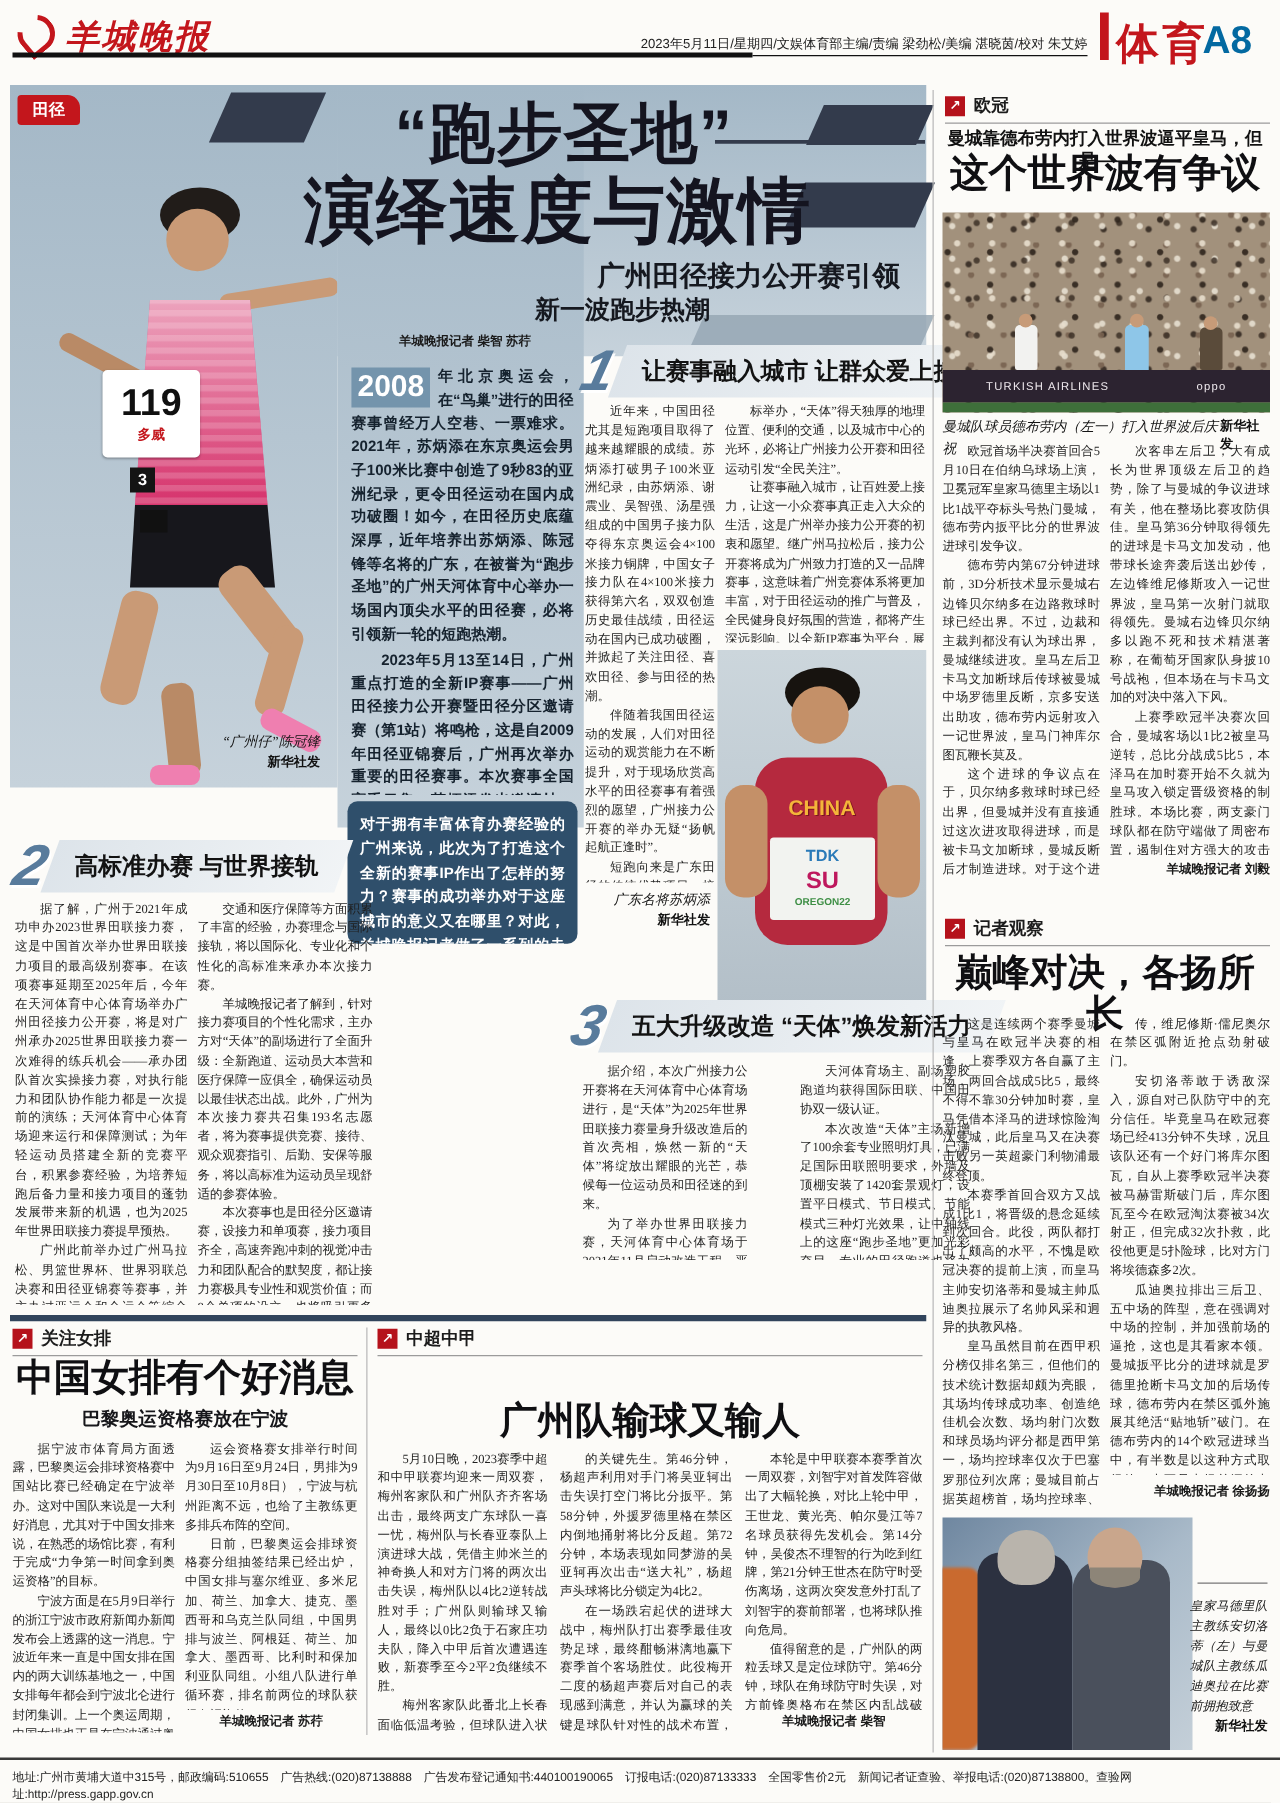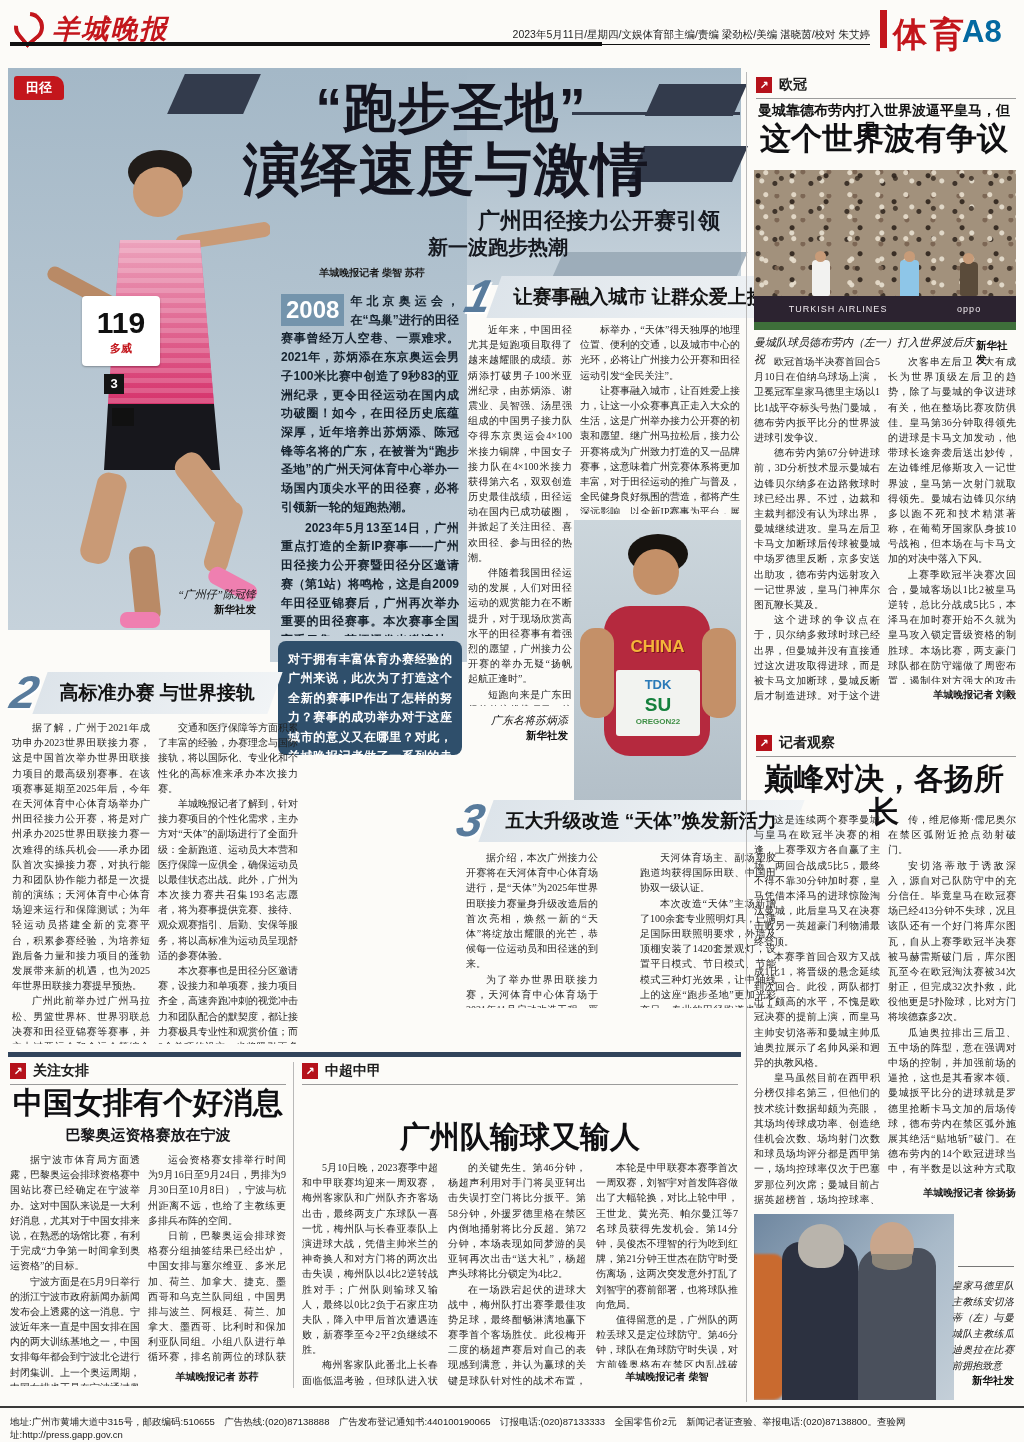--- a/index.html
+++ b/index.html
@@ -172,21 +172,21 @@
     <svg width="167" height="284" viewBox="0 0 167 284">
       <ellipse cx="84" cy="34" rx="30" ry="20" fill="#17130f"></ellipse>
       <circle cx="82" cy="52" r="23" fill="#c49068"></circle>
       <rect x="30" y="86" width="106" height="150" rx="26" fill="#b5293e"></rect>
       <rect x="6" y="108" width="34" height="90" rx="15" fill="#c49068"></rect>
       <rect x="128" y="108" width="34" height="90" rx="15" fill="#c49068"></rect>
     </svg>
     <div class="abs" style="left:0;top:118px;width:100%;text-align:center;font:900 17px/1 'Liberation Sans',sans-serif;color:#f4b53a;text-shadow:1px 1px 0 #7d1420;">CHINA</div>
     <div class="abs" style="left:42px;top:150px;width:84px;height:66px;background:#f2f3f0;border-radius:3px;text-align:center;">
       <div style="font:700 13px/1 'Liberation Sans',sans-serif;color:#2a7ab8;margin-top:8px;">TDK</div>
-      <div style="font:900 19px/1 'Liberation Sans',sans-serif;color:#15803d;margin-top:4px;text-align:center;">SU</div>
+      <div style="font:900 19px/1 'Liberation Sans',sans-serif;color:#be185d;margin-top:4px;text-align:center;">SU</div>
       <div style="font:700 8px/1 'Liberation Sans',sans-serif;color:#3f8f46;margin-top:4px;">OREGON22</div>
     </div>
   </div>
   <div class="abs" style="left:462px;top:712px;width:106px;text-align:right;">
     <div class="capline">广东名将苏炳添</div>
     <div class="capcredit">新华社发</div>
   </div>
 
   <div class="abs sec-head" style="left:458px;top:800px;">
     <span class="sec-num">3</span>
@@ -270,21 +270,21 @@
     <div class="player" style="left:146px;bottom:32px;width:19px;height:38px;background:#8ec6e8;"></div>
     <div class="phead" style="left:150px;bottom:68px;"></div>
     <div class="player" style="left:206px;bottom:34px;width:18px;height:34px;background:#5a4b3a;"></div>
     <div class="phead" style="left:209px;bottom:66px;"></div>
     <div class="adstrip">
       <span>TURKISH AIRLINES</span>
       <span>oppo</span>
     </div>
     <div class="pitch"></div>
   </div>
-  <div class="abs" style="left:754px;top:334px;width:262px;display:flex;justify-content:flex-end;gap:2px;align-items:flex-end;">
+  <div class="abs" style="left:754px;top:334px;width:262px;display:flex;justify-content:flex-end;gap:2px;align-items:flex-start;">
     <span class="capline">曼城队球员德布劳内（左一）打入世界波后庆祝</span>
     <span class="capcredit">新华社发</span>
   </div>
   <div class="abs col" style="left:754px;top:354px;width:126px;height:350px;">
       <p>欧冠首场半决赛首回合5月10日在伯纳乌球场上演，卫冕冠军皇家马德里主场以1比1战平夺标头号热门曼城，德布劳内扳平比分的世界波进球引发争议。</p>
       <p>德布劳内第67分钟进球前，3D分析技术显示曼城右边锋贝尔纳多在边路救球时球已经出界。不过，边裁和主裁判都没有认为球出界，曼城继续进攻。皇马左后卫卡马文加断球后传球被曼城中场罗德里反断，京多安送出助攻，德布劳内远射攻入一记世界波，皇马门神库尔图瓦鞭长莫及。</p>
       <p>这个进球的争议点在于，贝尔纳多救球时球已经出界，但曼城并没有直接通过这次进攻取得进球，而是被卡马文加断球，曼城反断后才制造进球。对于这个进球，视频助理裁判（VAR）并没有介入。</p>
     </div>
   <div class="abs col" style="left:888px;top:354px;width:128px;height:330px;">
       <p>次客串左后卫，大有成长为世界顶级左后卫的趋势，除了与曼城的争议进球有关，他在整场比赛攻防俱佳。皇马第36分钟取得领先的进球是卡马文加发动，他带球长途奔袭后送出妙传，左边锋维尼修斯攻入一记世界波，皇马第一次射门就取得领先。曼城右边锋贝尔纳多以跑不死和技术精湛著称，在葡萄牙国家队身披10号战袍，但本场在与卡马文加的对决中落入下风。</p>

